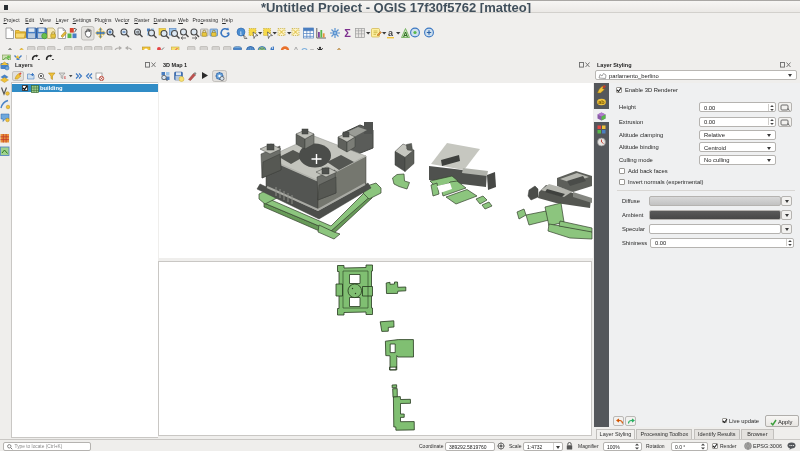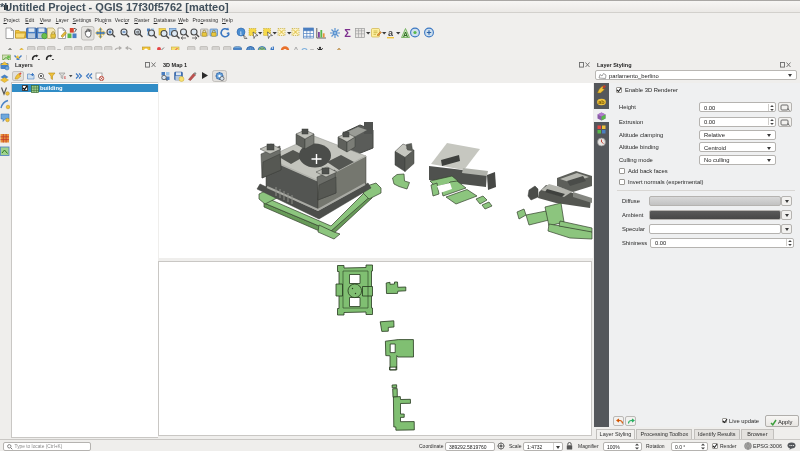--- a/index.html
+++ b/index.html
@@ -3,22 +3,22 @@
 <meta charset="utf-8">
 <style>
 * { margin:0; padding:0; box-sizing:border-box; }
 html,body { width:800px; height:451px; overflow:hidden; }
 body { font-family:"Liberation Sans", sans-serif; }
 #app { position:absolute; left:0; top:0; width:800px; height:451px; background:#efeeec; }
 .abs { position:absolute; }
 
 #titlebar { left:0; top:0; width:800px; height:13px;
   background:linear-gradient(#f7f6f4,#ebe9e6); border-bottom:1px solid #d2d0cc; border-top:1px solid #a9a7a4; }
-#title-text { left:0; top:1px; width:792px; height:12px; 
-  font-size:11px; font-weight:bold; color:#41505c; line-height:11px; }
+#title-text { left:0; top:1px; width:792px; height:12px; text-align:center;
+  font-size:13px; font-weight:bold; color:#41505c; line-height:11px; }
 #win-icon { left:4px; top:4px; width:4px; height:5px; background:#2a2f33; }
 
 #menubar { left:0; top:13px; width:800px; height:13px; background:#f0efed; }
 .menu { position:absolute; top:2.5px; font-size:5px; color:#2c2c2c; line-height:9px; letter-spacing:0.1px; }
 .menu u { text-decoration:underline; }
 
 #tb1 { left:0; top:26px; width:800px; height:15px; background:#f0efed; }
 #tb2 { left:0; top:41px; width:800px; height:9px;  background:#f0efed; }
 #tb3 { left:0; top:50px; width:800px; height:10px; background:#f0efed; }
 

